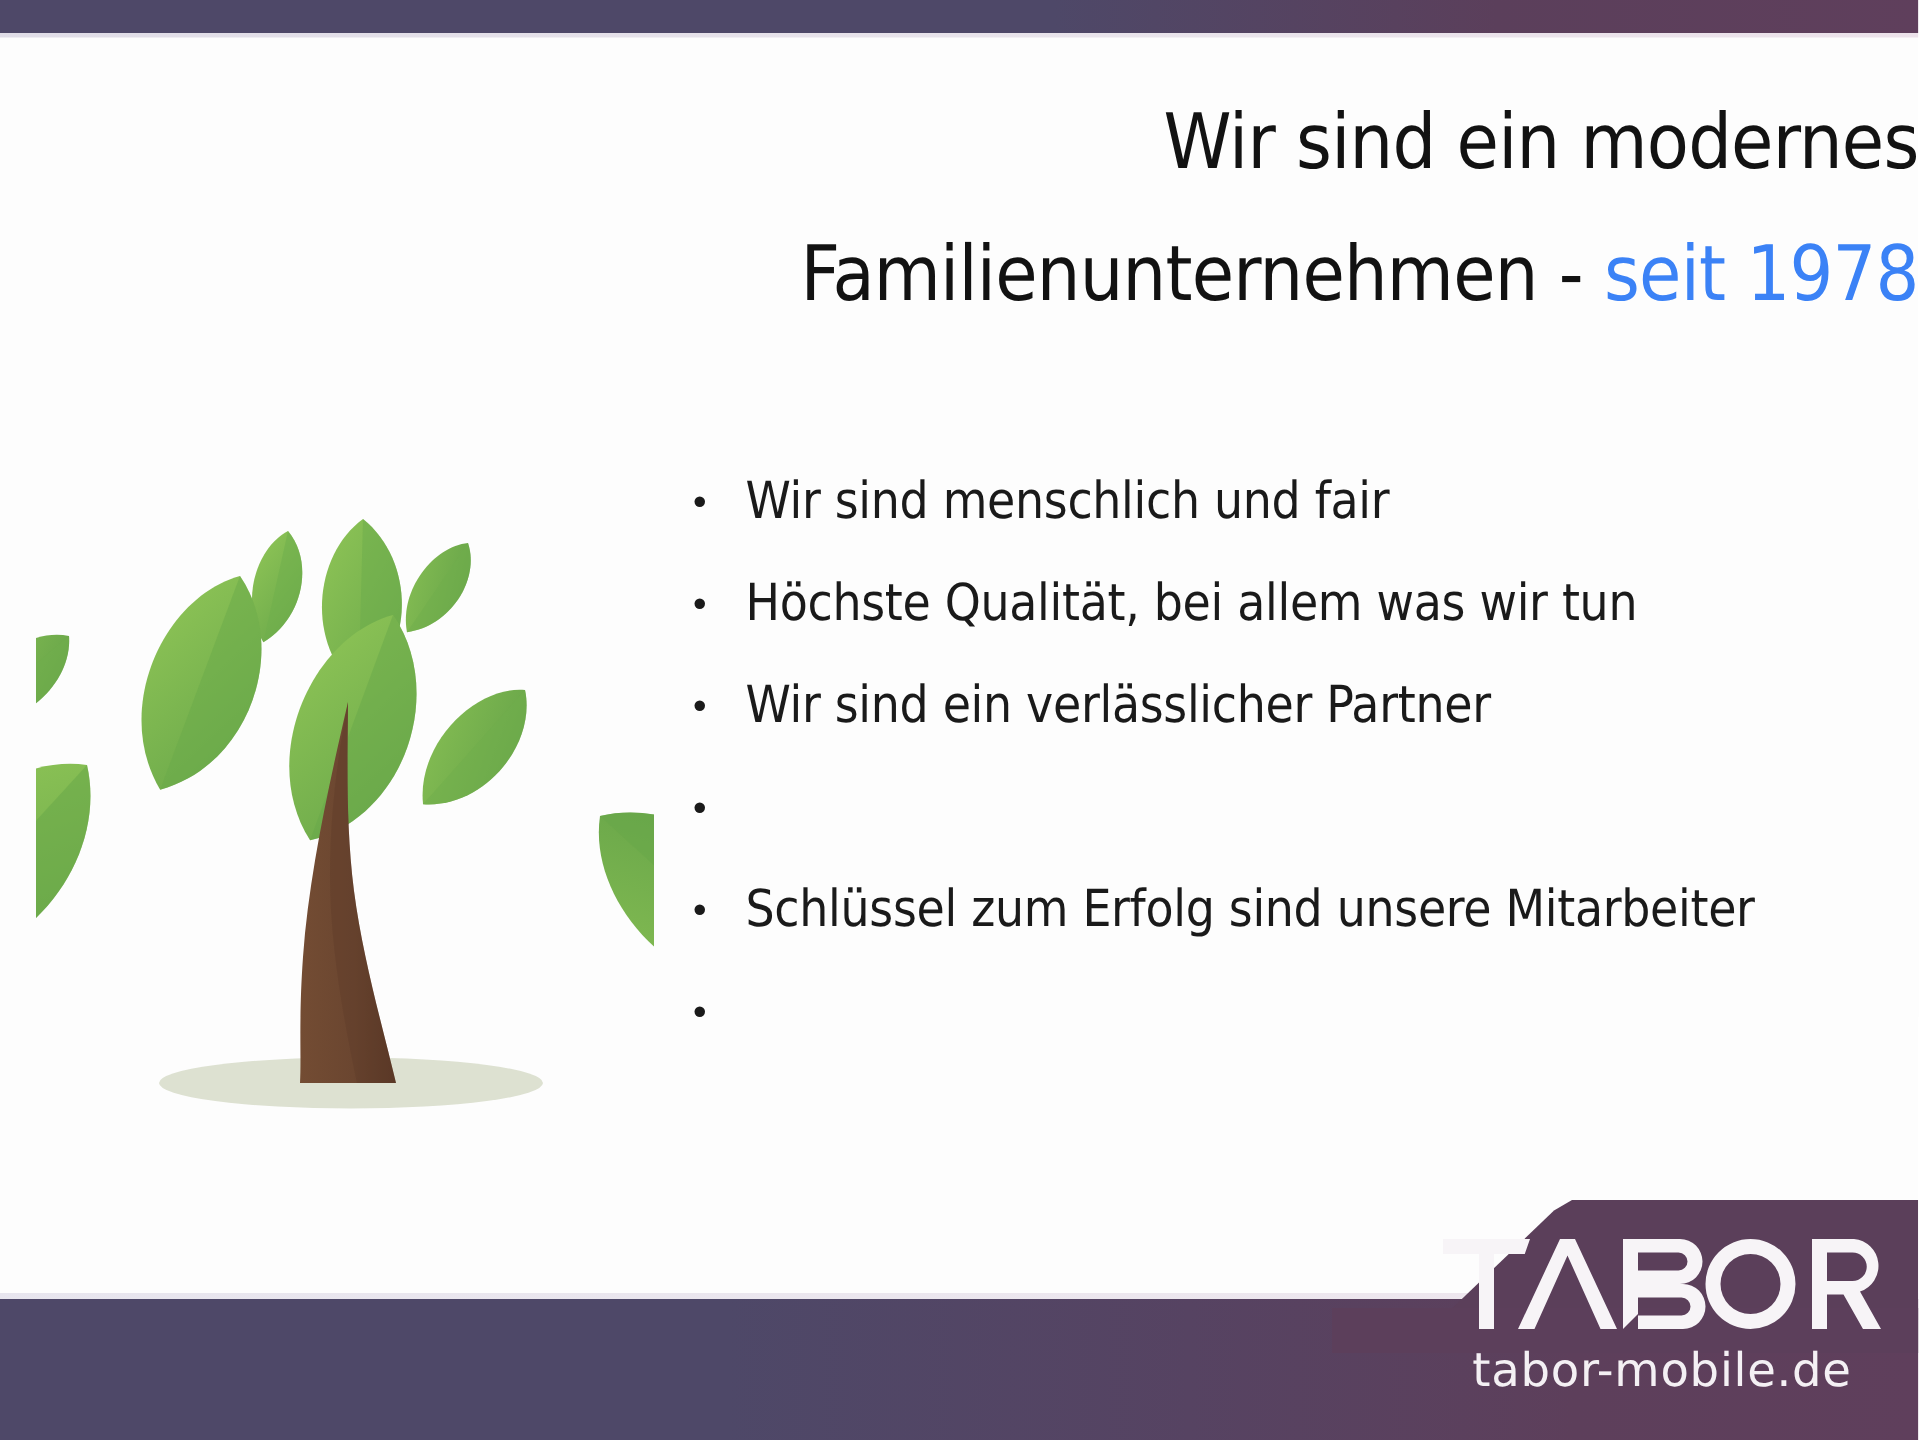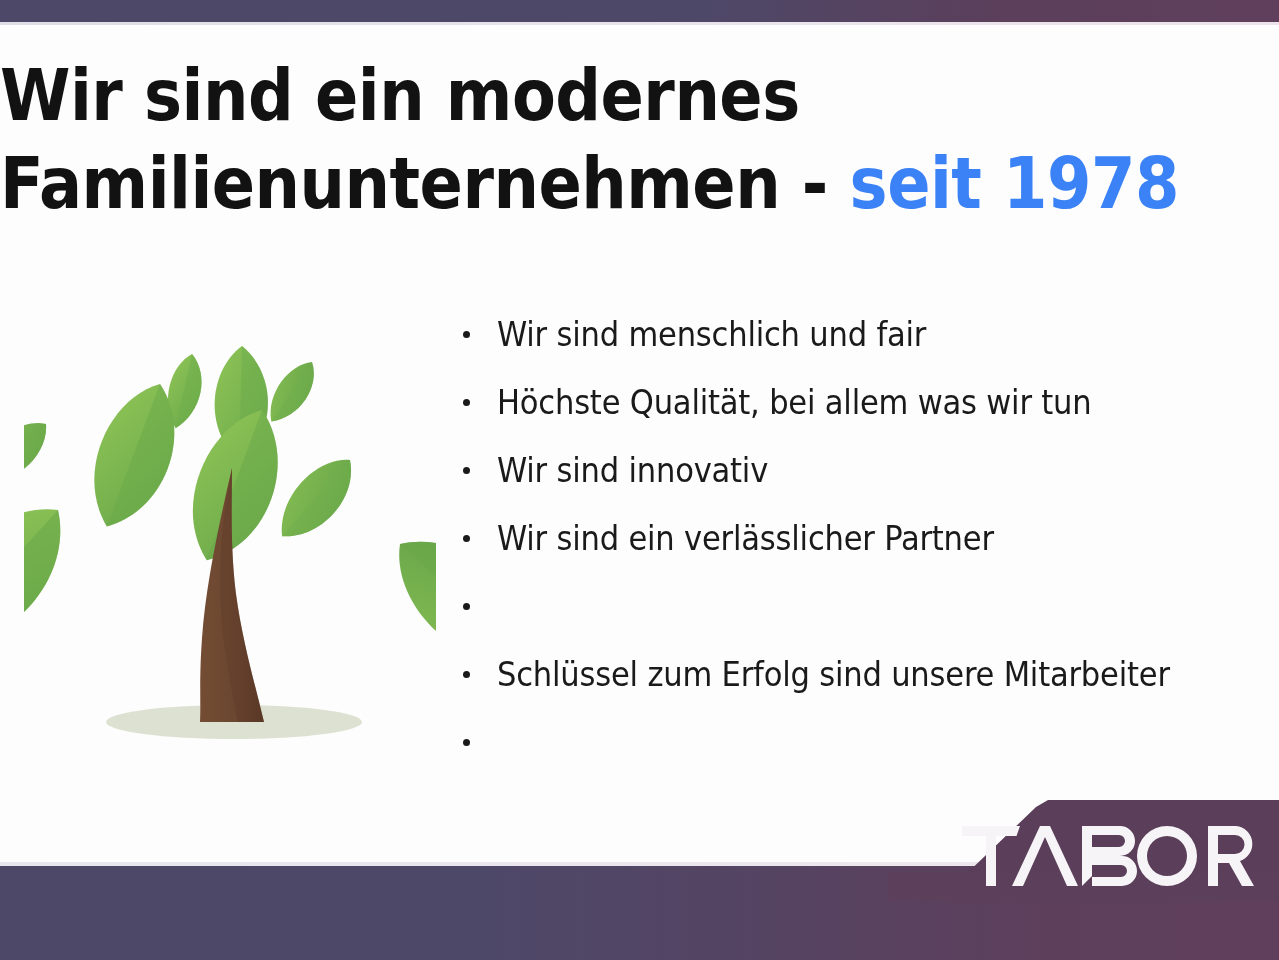--- a/index.html
+++ b/index.html
@@ -38,24 +38,24 @@
     background: linear-gradient(to right, #d6d2e0 0%, #e3dce6 60%, #e7d9e4 100%);
     opacity: .75;
   }
 
   
   .title-block {
     position: absolute;
     left: 0;
     top: 52px;
     width: 1279px;
-    text-align: left;
+    text-align: right;
     font-family: "DejaVu Sans Condensed", "Liberation Sans Narrow", "Liberation Sans", sans-serif;
-    font-weight: bold;
-    font-size: 71px;
+    font-weight: normal;
+    font-size: 51px;
     line-height: 88px;
     letter-spacing: -0.5px;
     color: #121212;
   }
   .title-line { display: block; white-space: nowrap; }
   .title-accent { color: #3b82f6; }
 
   
   .bullets {
     position: absolute;
@@ -248,24 +248,20 @@
     <li class="bullet-row">
       <span class="bullet-dot"></span>
       <span class="bullet-text">Wir sind menschlich und fair</span>
     </li>
     <li class="bullet-row">
       <span class="bullet-dot"></span>
       <span class="bullet-text">Höchste Qualität, bei allem was wir tun</span>
     </li>
     <li class="bullet-row">
       <span class="bullet-dot"></span>
-      <span class="bullet-text">Wir sind innovativ</span>
-    </li>
-    <li class="bullet-row">
-      <span class="bullet-dot"></span>
       <span class="bullet-text">Wir sind ein verlässlicher Partner</span>
     </li>
     <li class="bullet-row">
       <span class="bullet-dot"></span>
     </li>
     <li class="bullet-row">
       <span class="bullet-dot"></span>
       <span class="bullet-text">Schlüssel zum Erfolg sind unsere Mitarbeiter</span>
     </li>
     <li class="bullet-row">
@@ -291,14 +287,15 @@
                  M130,30 L160,30 A15,15 0 0 1 160,60 L130,60 L130,51 L159,51 A6,6 0 0 0 159,39 L130,39 Z"></path>
 
         <path d="M205,0 A30,30 0 1 1 205,60 A30,30 0 1 1 205,0 Z M205,10 A20,20 0 1 0 205,50 A20,20 0 1 0 205,10 Z"></path>
 
         <path d="M246,0 L274,0 A18,18 0 0 1 278,35 L292,60 L280,60 L267,37 L256,37 L256,60 L246,60 Z
                  M256,9 L256,28 L273,28 A9.5,9.5 0 0 0 273,9 Z"></path>
       </g>
     </svg>
   </div>
 
+  <div class="logo-tagline">tabor-mobile.de</div>
 
 </div>
 
 </body></html>

